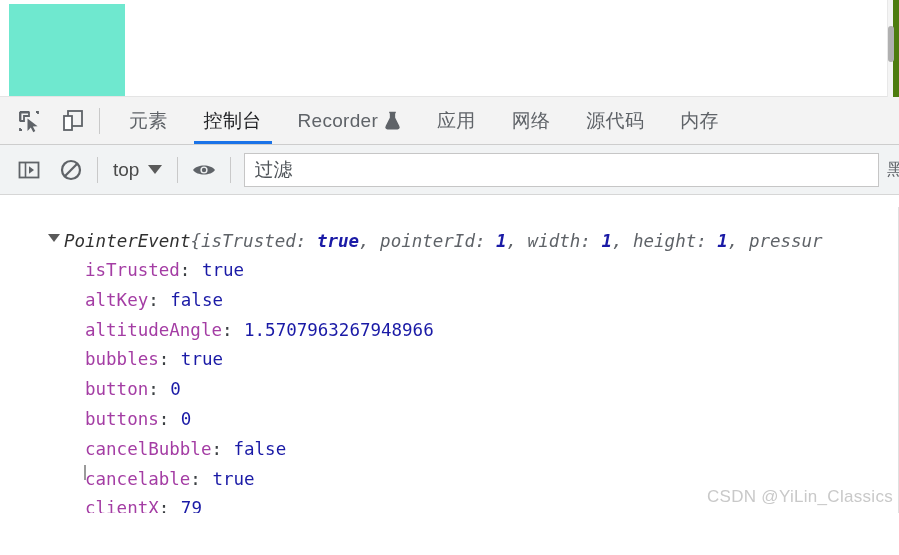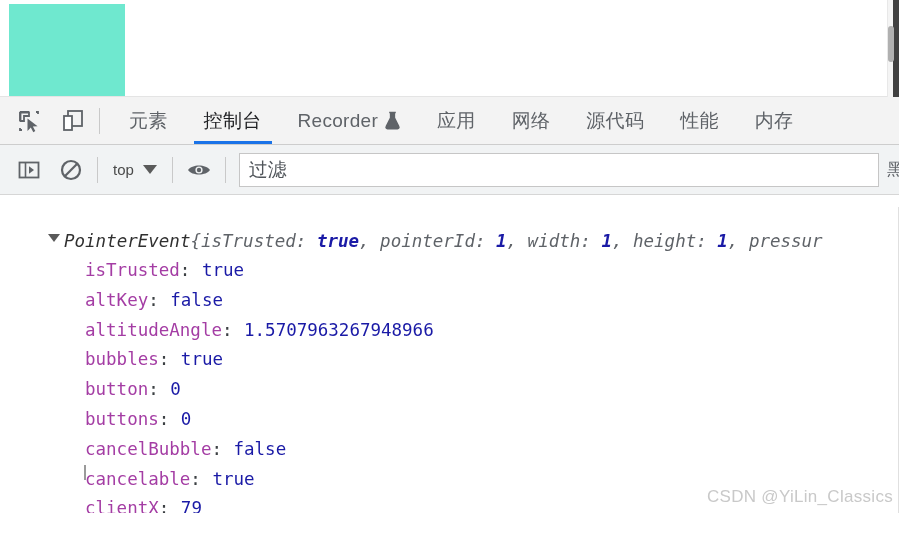--- a/index.html
+++ b/index.html
@@ -8,21 +8,21 @@
     width: 899px; height: 555px;
     overflow: hidden;
     background: #ffffff;
     font-family: "Liberation Sans", sans-serif;
   }
 
   #app {
     position: relative;
     width: 899px;
     height: 513px;
-    background: #404040;
+    background: #4d7c0f;
     overflow: hidden;
   }
 
   
   .page-viewport {
     position: absolute;
     left: 0; top: 0;
     width: 893px;
     height: 97px;
     background: #ffffff;
@@ -146,21 +146,21 @@
     width: 30px; height: 30px;
     display: flex;
     align-items: center;
     justify-content: center;
     cursor: pointer;
   }
   .ctx-select {
     display: flex;
     align-items: center;
     gap: 9px;
-    font-size: 15px;
+    font-size: 19px;
     color: #4a4a4a;
     cursor: pointer;
     padding: 0 4px;
   }
   .caret {
     width: 0; height: 0;
     border-left: 7px solid transparent;
     border-right: 7px solid transparent;
     border-top: 9px solid #5a5a5a;
   }
@@ -307,23 +307,20 @@
           </span>
         </div>
         <div class="tab">
           <span>应用</span>
         </div>
         <div class="tab">
           <span>网络</span>
         </div>
         <div class="tab">
           <span>源代码</span>
-        </div>
-        <div class="tab">
-          <span>性能</span>
         </div>
         <div class="tab">
           <span>内存</span>
         </div>
       </div>
     </div>
 
     <div class="consolebar">
       <div class="cicon">
         <svg width="24" height="24" viewBox="0 0 24 24">

